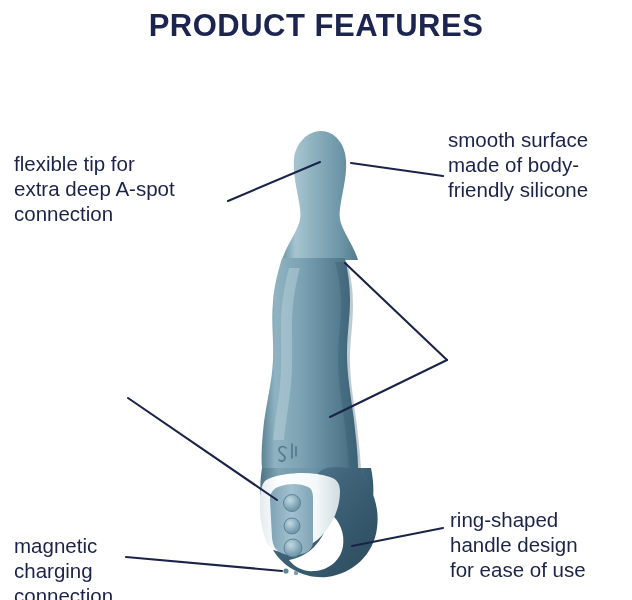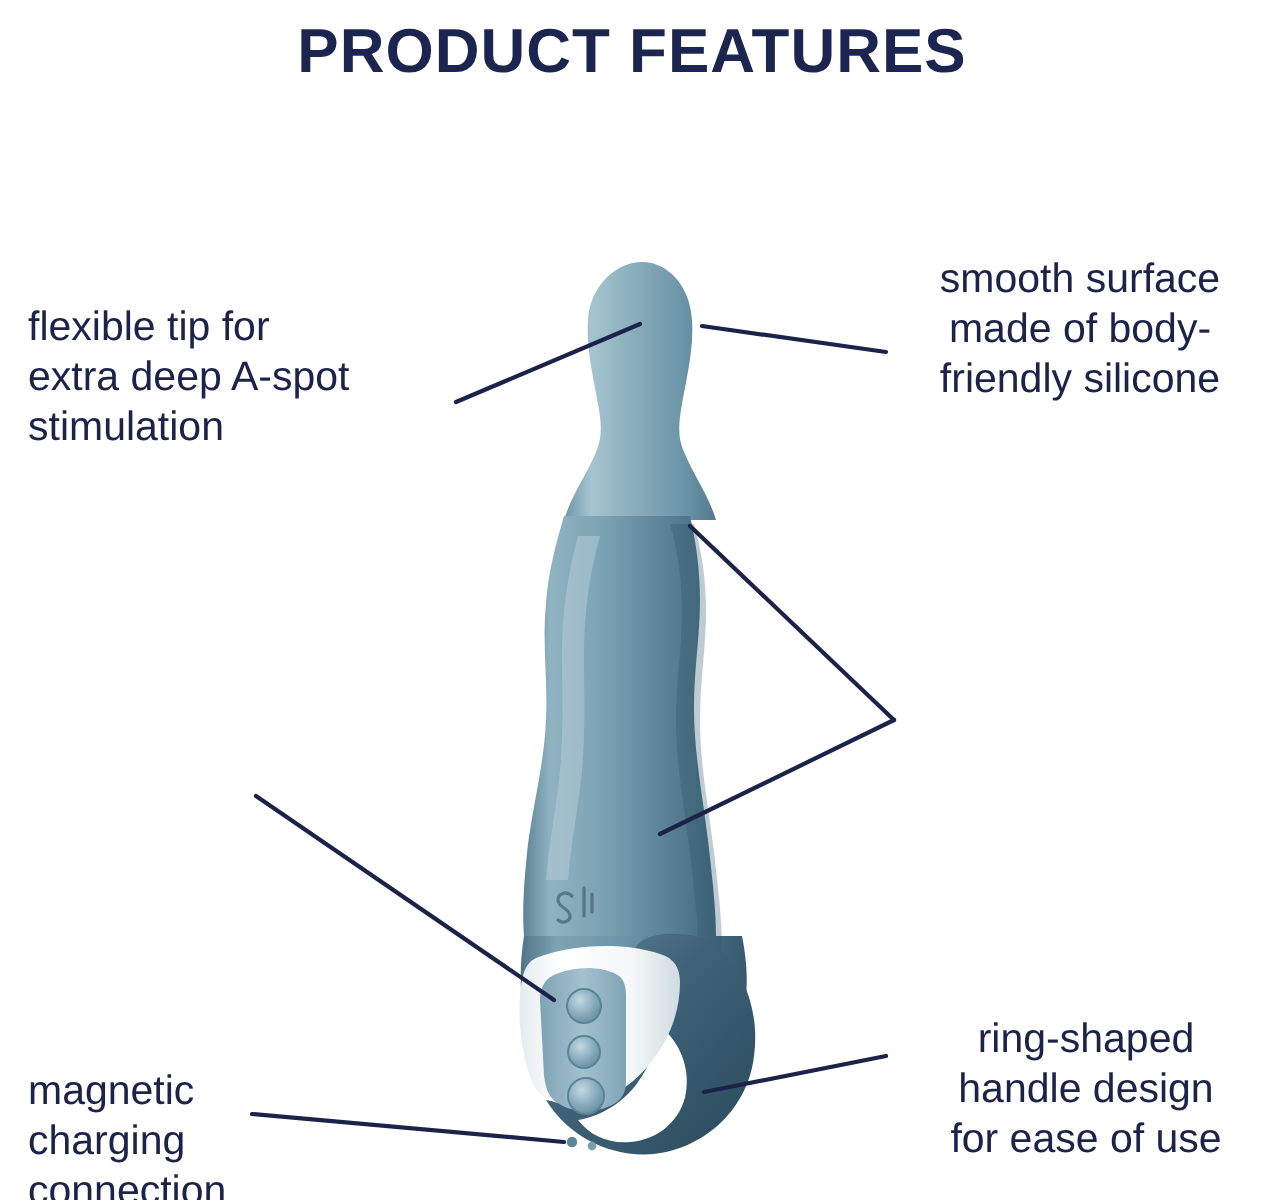--- a/index.html
+++ b/index.html
@@ -36,21 +36,21 @@
   }
   .callout {
     position: absolute;
     font-size: 20.5px;
     line-height: 1.22;
     color: #1b2349;
     font-family: "Liberation Sans", sans-serif;
     white-space: pre-line;
   }
   .callout.left  { text-align: left; }
-  .callout.right { text-align: center; }
+  .callout.right { text-align: left; }
 
   #label-flexible-tip      { left: 14px;  top: 151px; width: 232px; }
   #label-smooth-surface    { left: 448px; top: 127px; width: 184px; }
   #label-control-vibrations{ left: 14px;  top: 345px; width: 180px; }
   #label-power-motors      { left: 452px; top: 350px; width: 180px; }
   #label-magnetic-charging { left: 14px;  top: 533px; width: 200px; }
   #label-ring-handle       { left: 450px; top: 507px; width: 186px; }
 
   .leader {
     fill: none;
@@ -221,21 +221,21 @@
       <path class="leader" d="M447,360 L345,263"></path>
       <path class="leader" d="M447,360 L330,417"></path>
       <path class="leader" d="M128,398 L277,500"></path>
       <path class="leader" d="M126,557 L282,571"></path>
       <path class="leader" d="M443,528 L352,546"></path>
     </g>
   </svg>
 
   <div class="callout left" id="label-flexible-tip">flexible tip for
 extra deep A-spot
-stimulation</div>
+connection</div>
 
   <div class="callout right" id="label-smooth-surface">smooth surface
 made of body-
 friendly silicone</div>
 
 
 
   <div class="callout left" id="label-magnetic-charging">magnetic
 charging
 connection</div>

